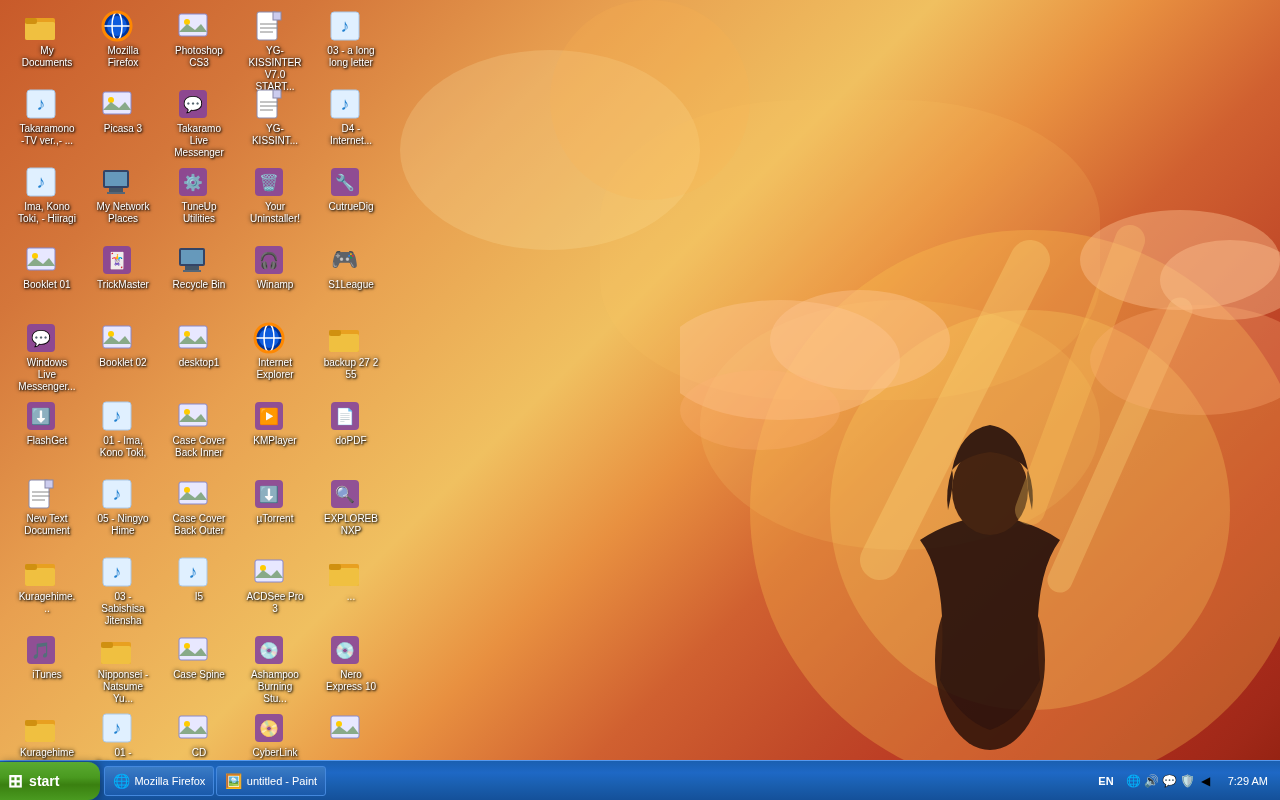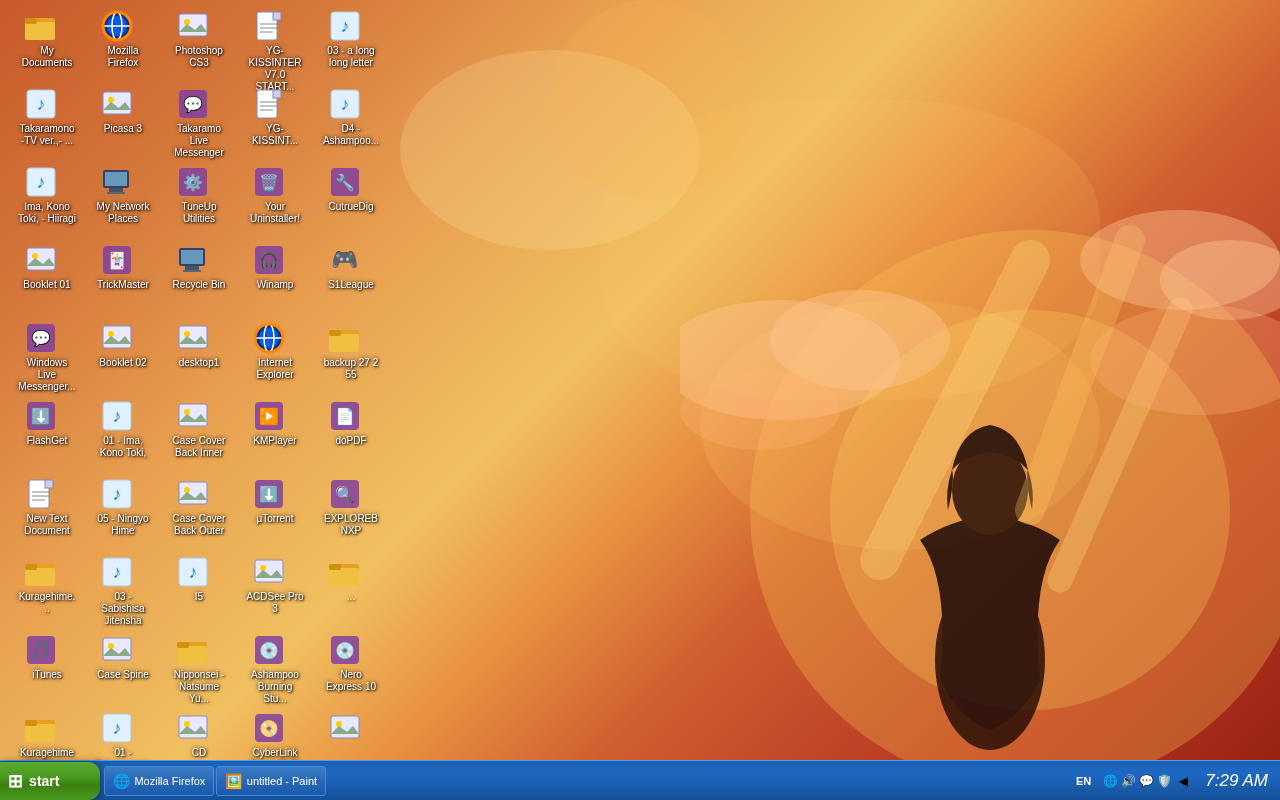--- a/index.html
+++ b/index.html
@@ -158,24 +158,23 @@
 
     #system-tray {
       display: flex;
       align-items: center;
       gap: 2px;
       padding: 0 4px;
     }
 
     #clock {
       color: white;
-      font-size: 17px;
+      font-size: 11px;
       text-align: center;
       padding: 2px 6px;
-      font-style: italic;
     }
 
     
     .tray-icon {
       width: 16px;
       height: 16px;
       display: flex;
       align-items: center;
       justify-content: center;
       font-size: 12px;
@@ -332,21 +331,21 @@
         </div>
         <div class="icon-label">YG-KISSINT...</div>
       </div>
       <div class="desktop-icon">
         <div class="icon-img">
           <svg width="32" height="32" viewBox="0 0 32 32">
             <rect x="2" y="2" width="28" height="28" rx="3" fill="#e0f0ff" stroke="#aac8e8" stroke-width="1"></rect>
             <text x="16" y="22" text-anchor="middle" font-size="18" fill="#2080d0">♪</text>
           </svg>
         </div>
-        <div class="icon-label">D4 - Ashampoo...</div>
+        <div class="icon-label">D4 - Internet...</div>
       </div>
       <div class="desktop-icon">
         <div class="icon-img">
           <svg width="32" height="32" viewBox="0 0 32 32">
             <rect x="2" y="2" width="28" height="28" rx="3" fill="#e0f0ff" stroke="#aac8e8" stroke-width="1"></rect>
             <text x="16" y="22" text-anchor="middle" font-size="18" fill="#2080d0">♪</text>
           </svg>
         </div>
         <div class="icon-label">Ima, Kono Toki, - Hiiragi</div>
       </div>
@@ -633,36 +632,36 @@
           <svg width="32" height="32" viewBox="0 0 32 32">
             <rect x="2" y="2" width="28" height="28" rx="4" fill="#8040a0" opacity="0.85"></rect>
             <text x="16" y="22" text-anchor="middle" font-size="16" fill="white">🎵</text>
           </svg>
         </div>
         <div class="icon-label">iTunes</div>
       </div>
       <div class="desktop-icon">
         <div class="icon-img">
           <svg width="32" height="32" viewBox="0 0 32 32">
-            <rect x="2" y="4" width="28" height="22" rx="2" fill="#e8e8ff" stroke="#8888cc" stroke-width="1"></rect>
-            <circle cx="10" cy="12" r="3" fill="#ffcc00"></circle>
-            <path d="M2,22 L10,14 L18,20 L24,14 L30,22Z" fill="#88aa88"></path>
-          </svg>
-        </div>
-        <div class="icon-label">Case Spine</div>
-      </div>
-      <div class="desktop-icon">
-        <div class="icon-img">
-          <svg width="32" height="32" viewBox="0 0 32 32">
             <rect x="0" y="8" width="30" height="22" rx="2" fill="#e8a020"></rect>
             <rect x="0" y="12" width="30" height="18" rx="2" fill="#f0c040"></rect>
             <rect x="0" y="8" width="12" height="6" rx="2" fill="#d09010"></rect>
           </svg>
         </div>
         <div class="icon-label">Nipponsei - Natsume Yu...</div>
+      </div>
+      <div class="desktop-icon">
+        <div class="icon-img">
+          <svg width="32" height="32" viewBox="0 0 32 32">
+            <rect x="2" y="4" width="28" height="22" rx="2" fill="#e8e8ff" stroke="#8888cc" stroke-width="1"></rect>
+            <circle cx="10" cy="12" r="3" fill="#ffcc00"></circle>
+            <path d="M2,22 L10,14 L18,20 L24,14 L30,22Z" fill="#88aa88"></path>
+          </svg>
+        </div>
+        <div class="icon-label">Case Spine</div>
       </div>
       <div class="desktop-icon">
         <div class="icon-img">
           <svg width="32" height="32" viewBox="0 0 32 32">
             <rect x="2" y="2" width="28" height="28" rx="4" fill="#8040a0" opacity="0.85"></rect>
             <text x="16" y="22" text-anchor="middle" font-size="16" fill="white">💿</text>
           </svg>
         </div>
         <div class="icon-label">Ashampoo Burning Stu...</div>
       </div>

